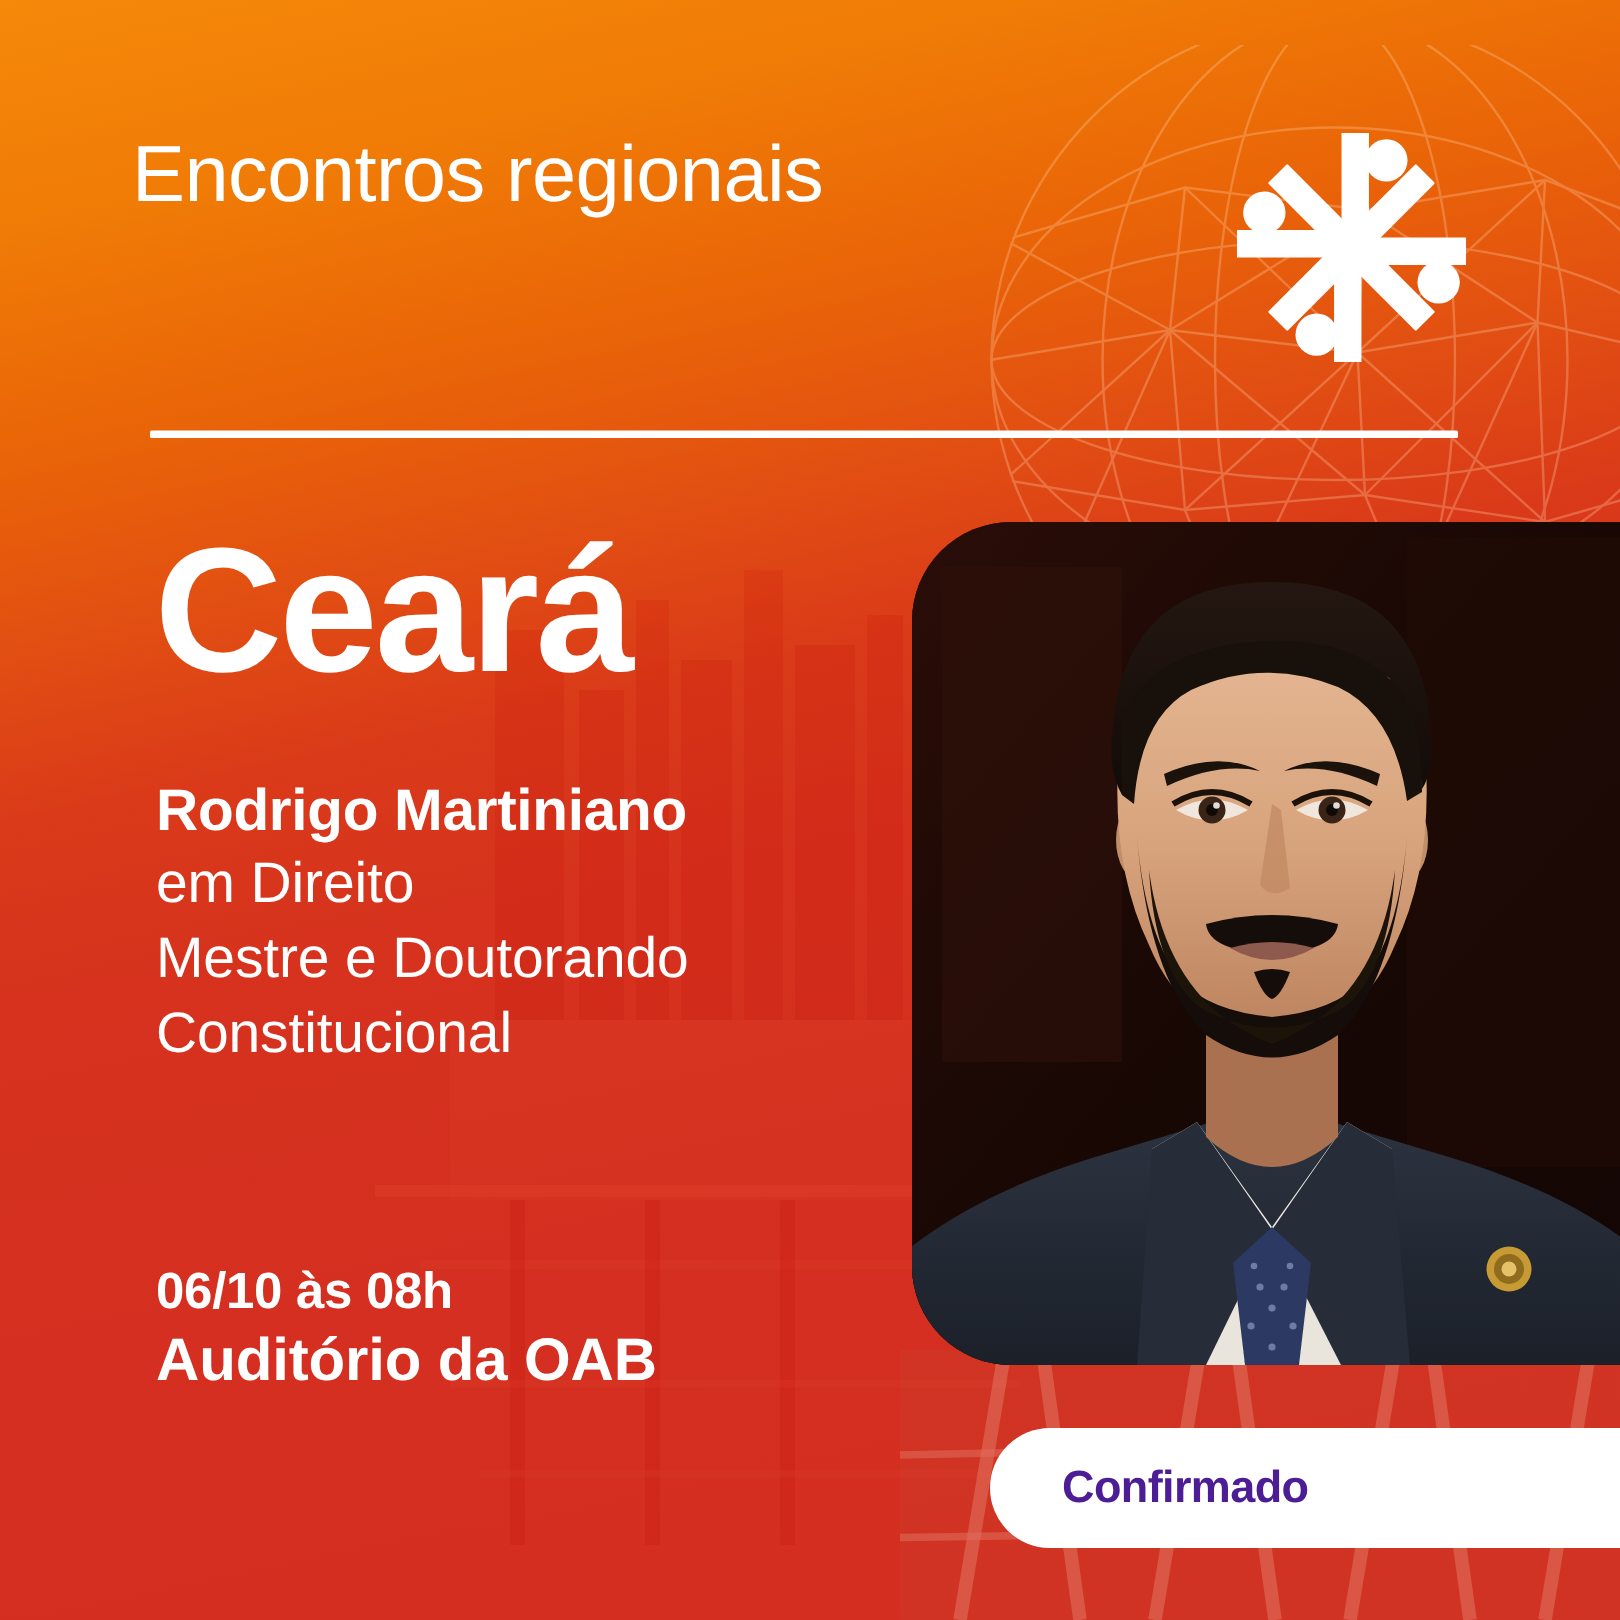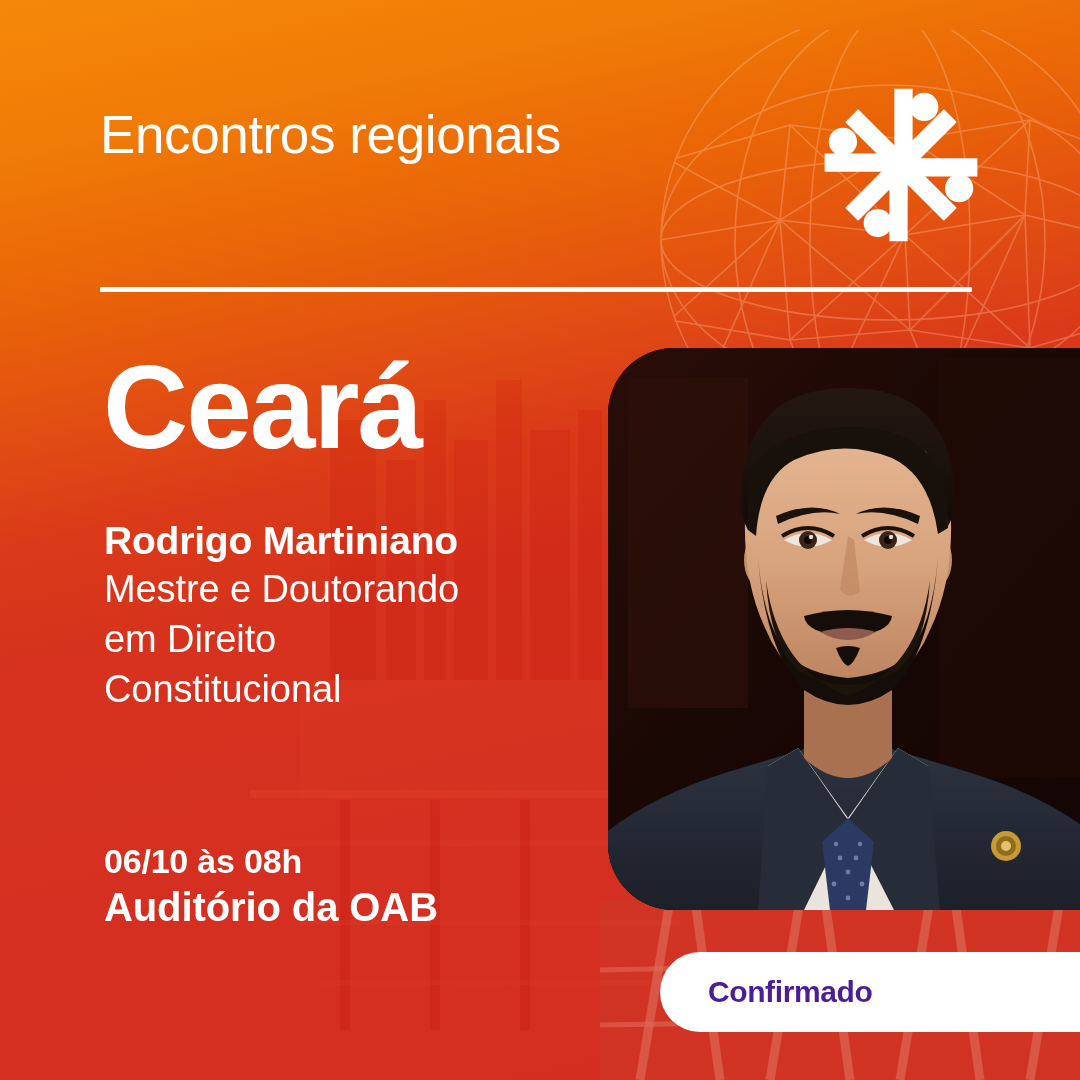--- a/index.html
+++ b/index.html
@@ -43,21 +43,21 @@
   .bg-globe svg{ width:100%; height:100%; display:block; }
 
   .bg-bridge{
     position:absolute; left:600px; top:900px; width:480px; height:180px;
     overflow:hidden; opacity:.45;
   }
   .bg-bridge svg{ width:100%; height:100%; display:block; }
 
   
   .header{
-    position:absolute; left:100px; top:86px; width:760px;margin-top:18px;
+    position:absolute; left:88px; top:86px; width:760px;
   }
   .title-line{
     color:#fff;
     font-size:53px;
     line-height:61px;
     font-weight:300;
     letter-spacing:-0.4px;
     white-space:nowrap;
   }
   .title-line .bold{ font-weight:700; letter-spacing:0px; }
@@ -262,22 +262,22 @@
         </g>
       </g>
     </svg>
   </div>
 
   <div class="state">Ceará</div>
 
   <div class="speaker">
     <div class="speaker-name">Rodrigo Martiniano</div>
     <div class="speaker-role">
+      <div>em Direito</div>
       <div>Mestre e Doutorando</div>
-      <div>em Direito</div>
       <div>Constitucional</div>
     </div>
   </div>
 
   <div class="event">
     <div class="event-date">06/10 às 08h</div>
     <div class="event-place">Auditório da OAB</div>
   </div>
 
   <div class="bg-bridge">

